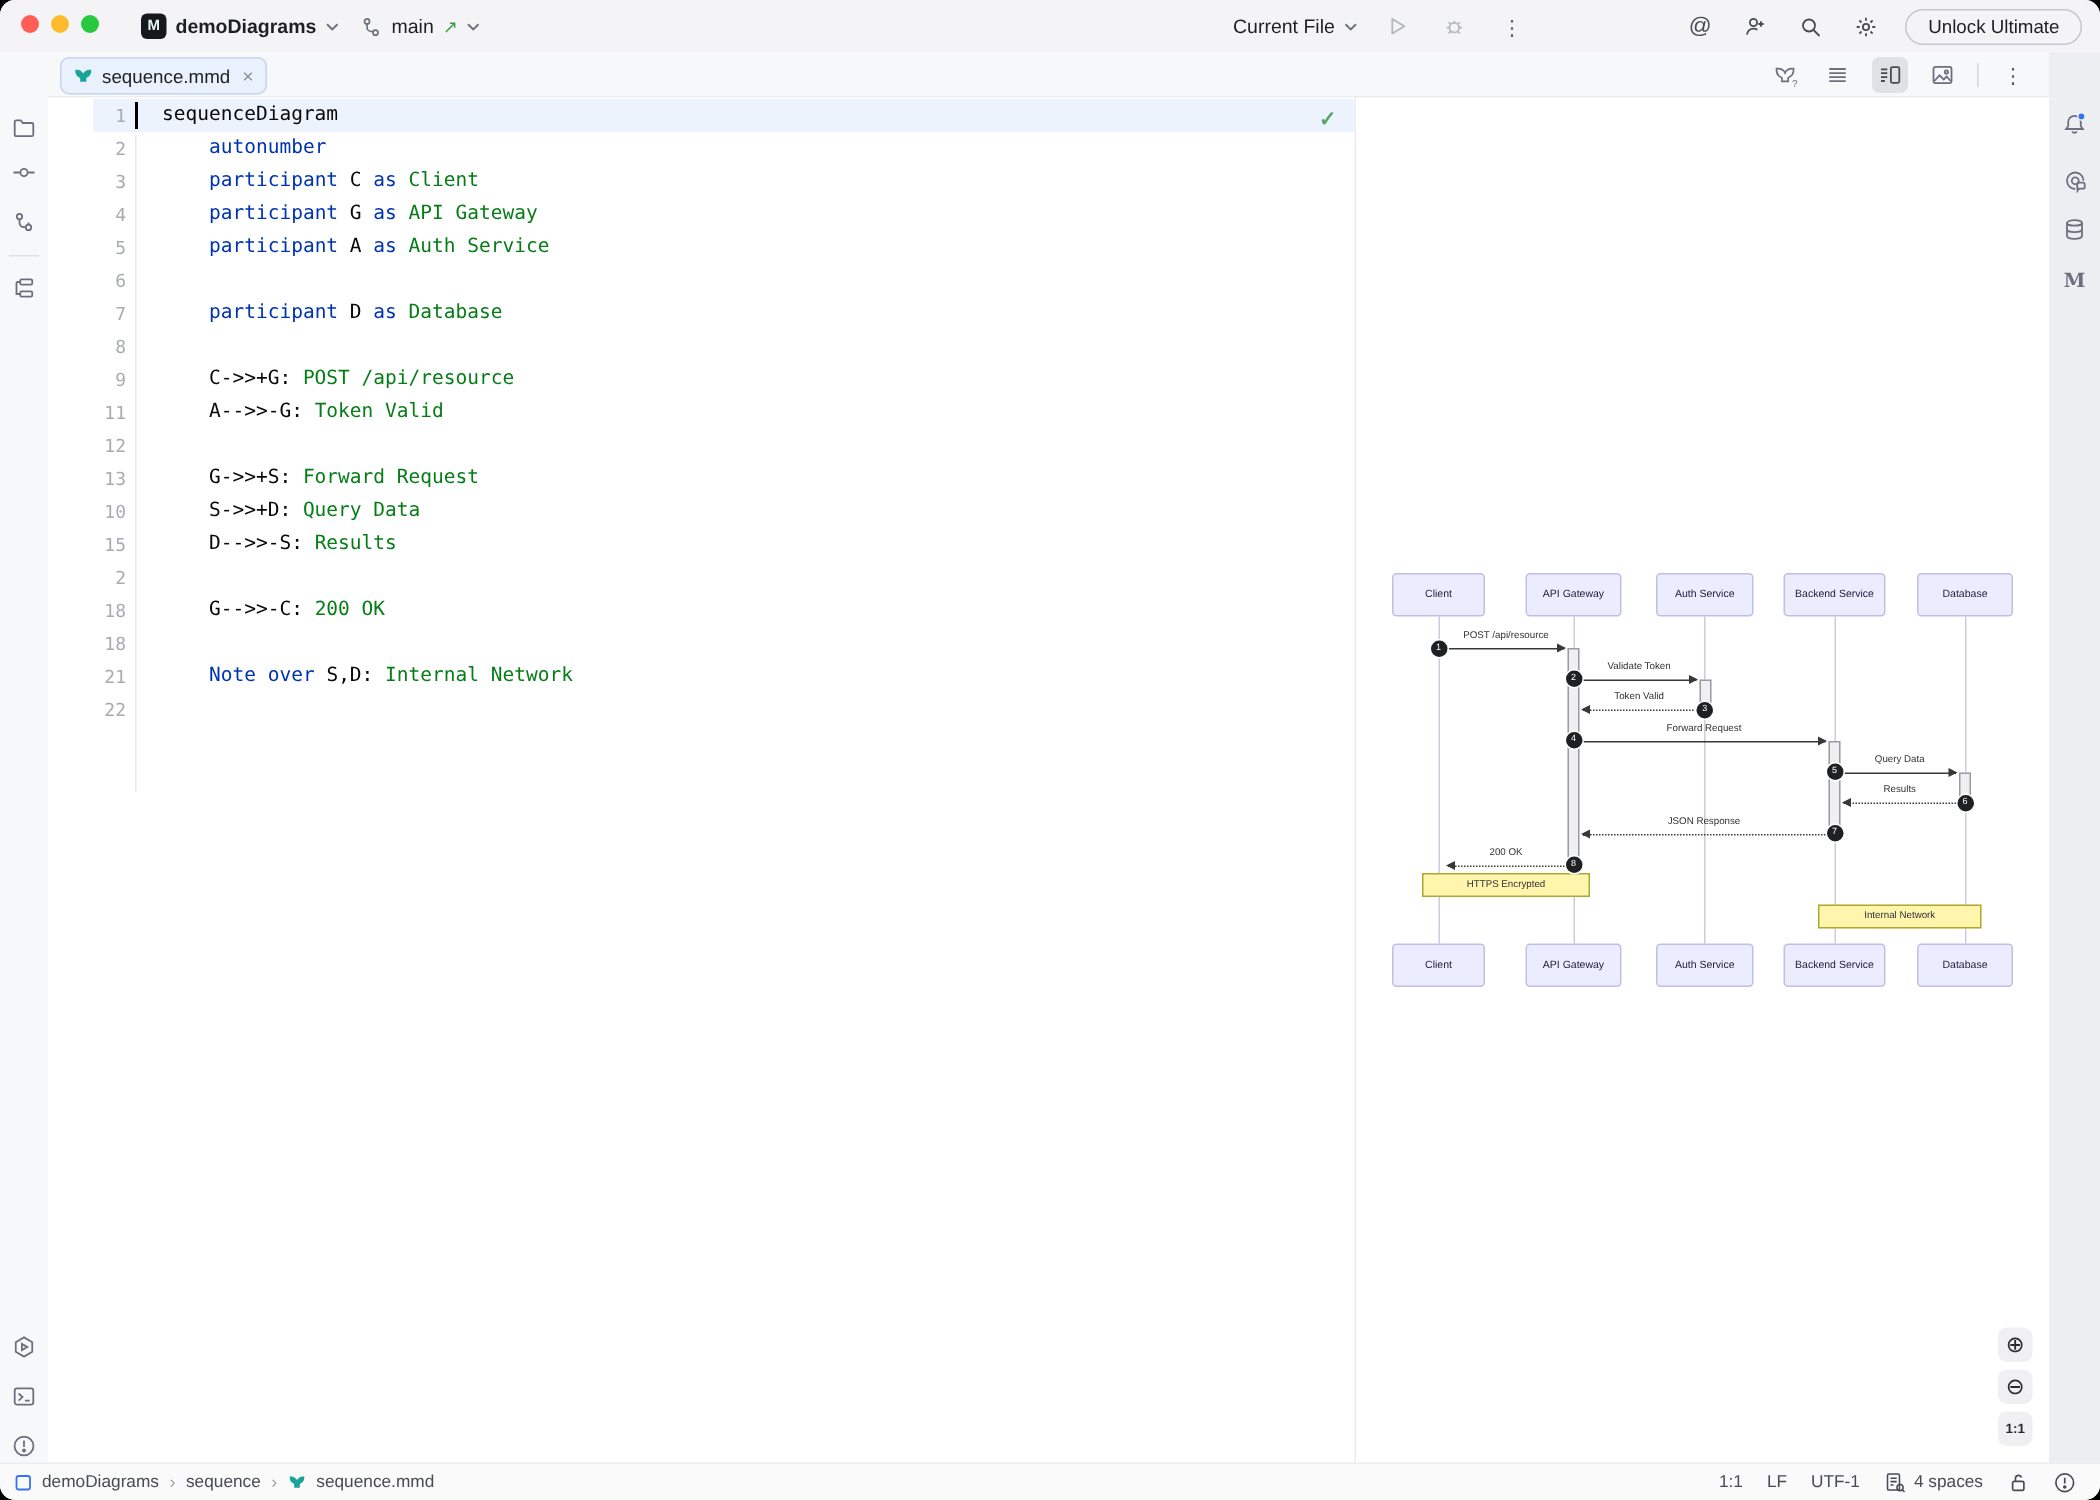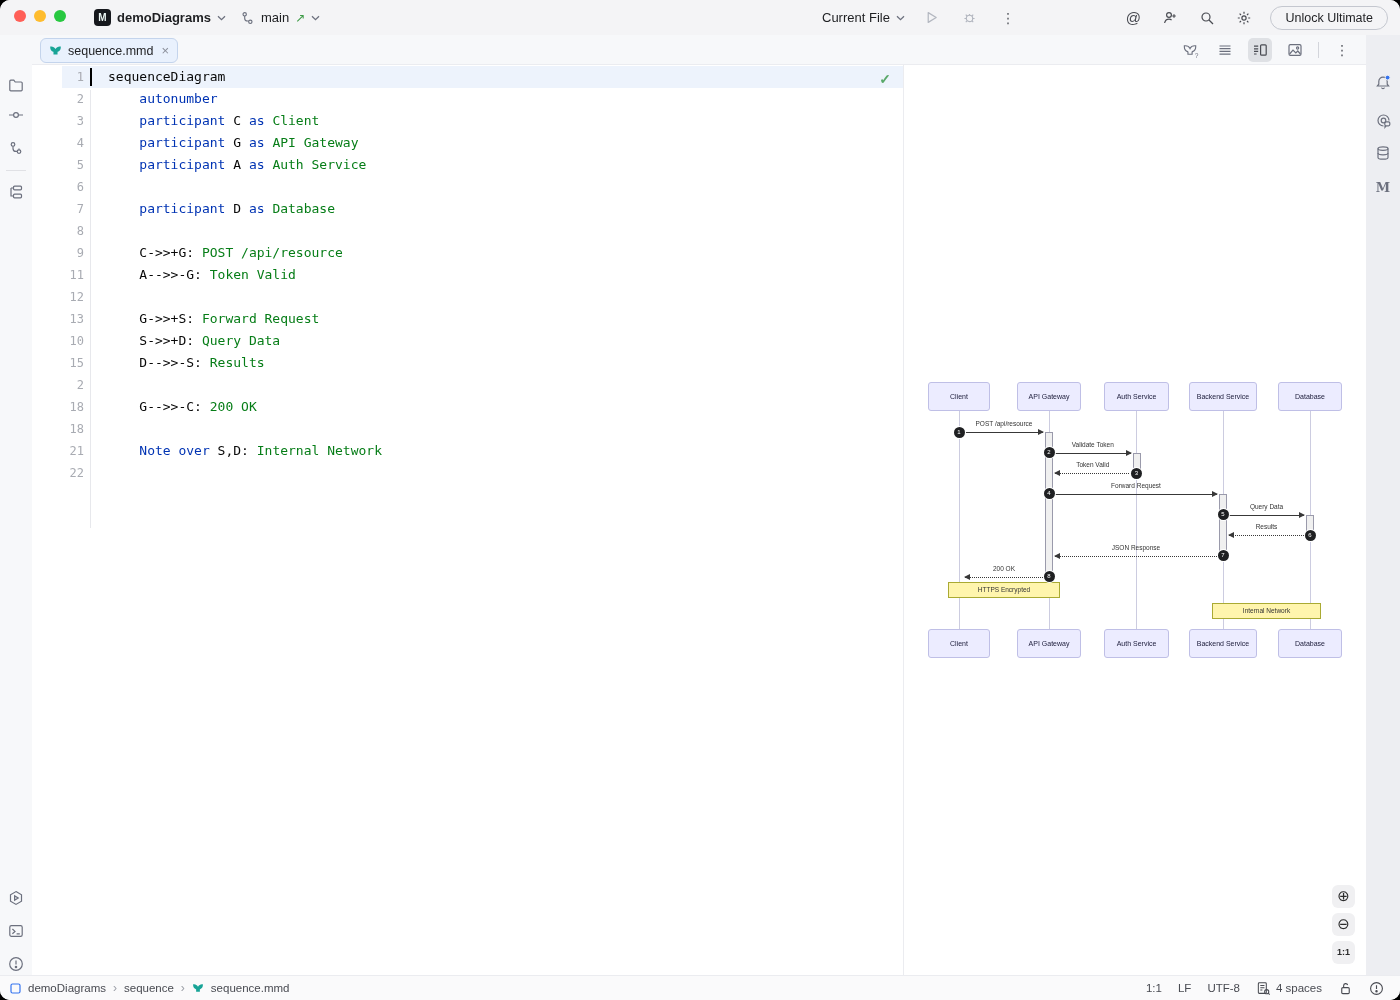--- a/index.html
+++ b/index.html
@@ -418,21 +418,21 @@
       <span>sequence</span>
       <span class="sb-sep">›</span>
       <svg class="ic" width="12" height="12" viewBox="0 0 16 16">
           <path fill="#18A497" d="M1.5 3h1.2c2.3 0 4.3 1.3 5.3 3.2C9 4.3 11 3 13.3 3h1.2v1.3c0 2.4-1.5 4.5-3.7 5.3-.2.1-.3.1-.3.3V13h-5V9.9c0-.2-.1-.2-.3-.3C3 8.8 1.5 6.7 1.5 4.3z"></path>
         </svg>
       <span>sequence.mmd</span>
     </div>
     <div class="sb-right">
       <span class="sb-item">1:1</span>
       <span class="sb-item">LF</span>
-      <span class="sb-item">UTF-8</span>
+      <span class="sb-item">UTF-1</span>
       <span class="sb-item">
         <svg class="ic" width="15" height="15" viewBox="0 0 16 16">
             <g stroke="#494B52" stroke-width="1.1" fill="none">
               <rect x="2.5" y="1.8" width="8.5" height="11.4" rx="1"></rect>
               <path d="M4.6 4.8h4.4M4.6 7.2h4.4M4.6 9.6h2.2"></path>
               <circle cx="11.4" cy="11.4" r="2.2"></circle>
               <path d="M13 13l1.6 1.6"></path>
             </g>
           </svg>
         <span>4 spaces</span>

